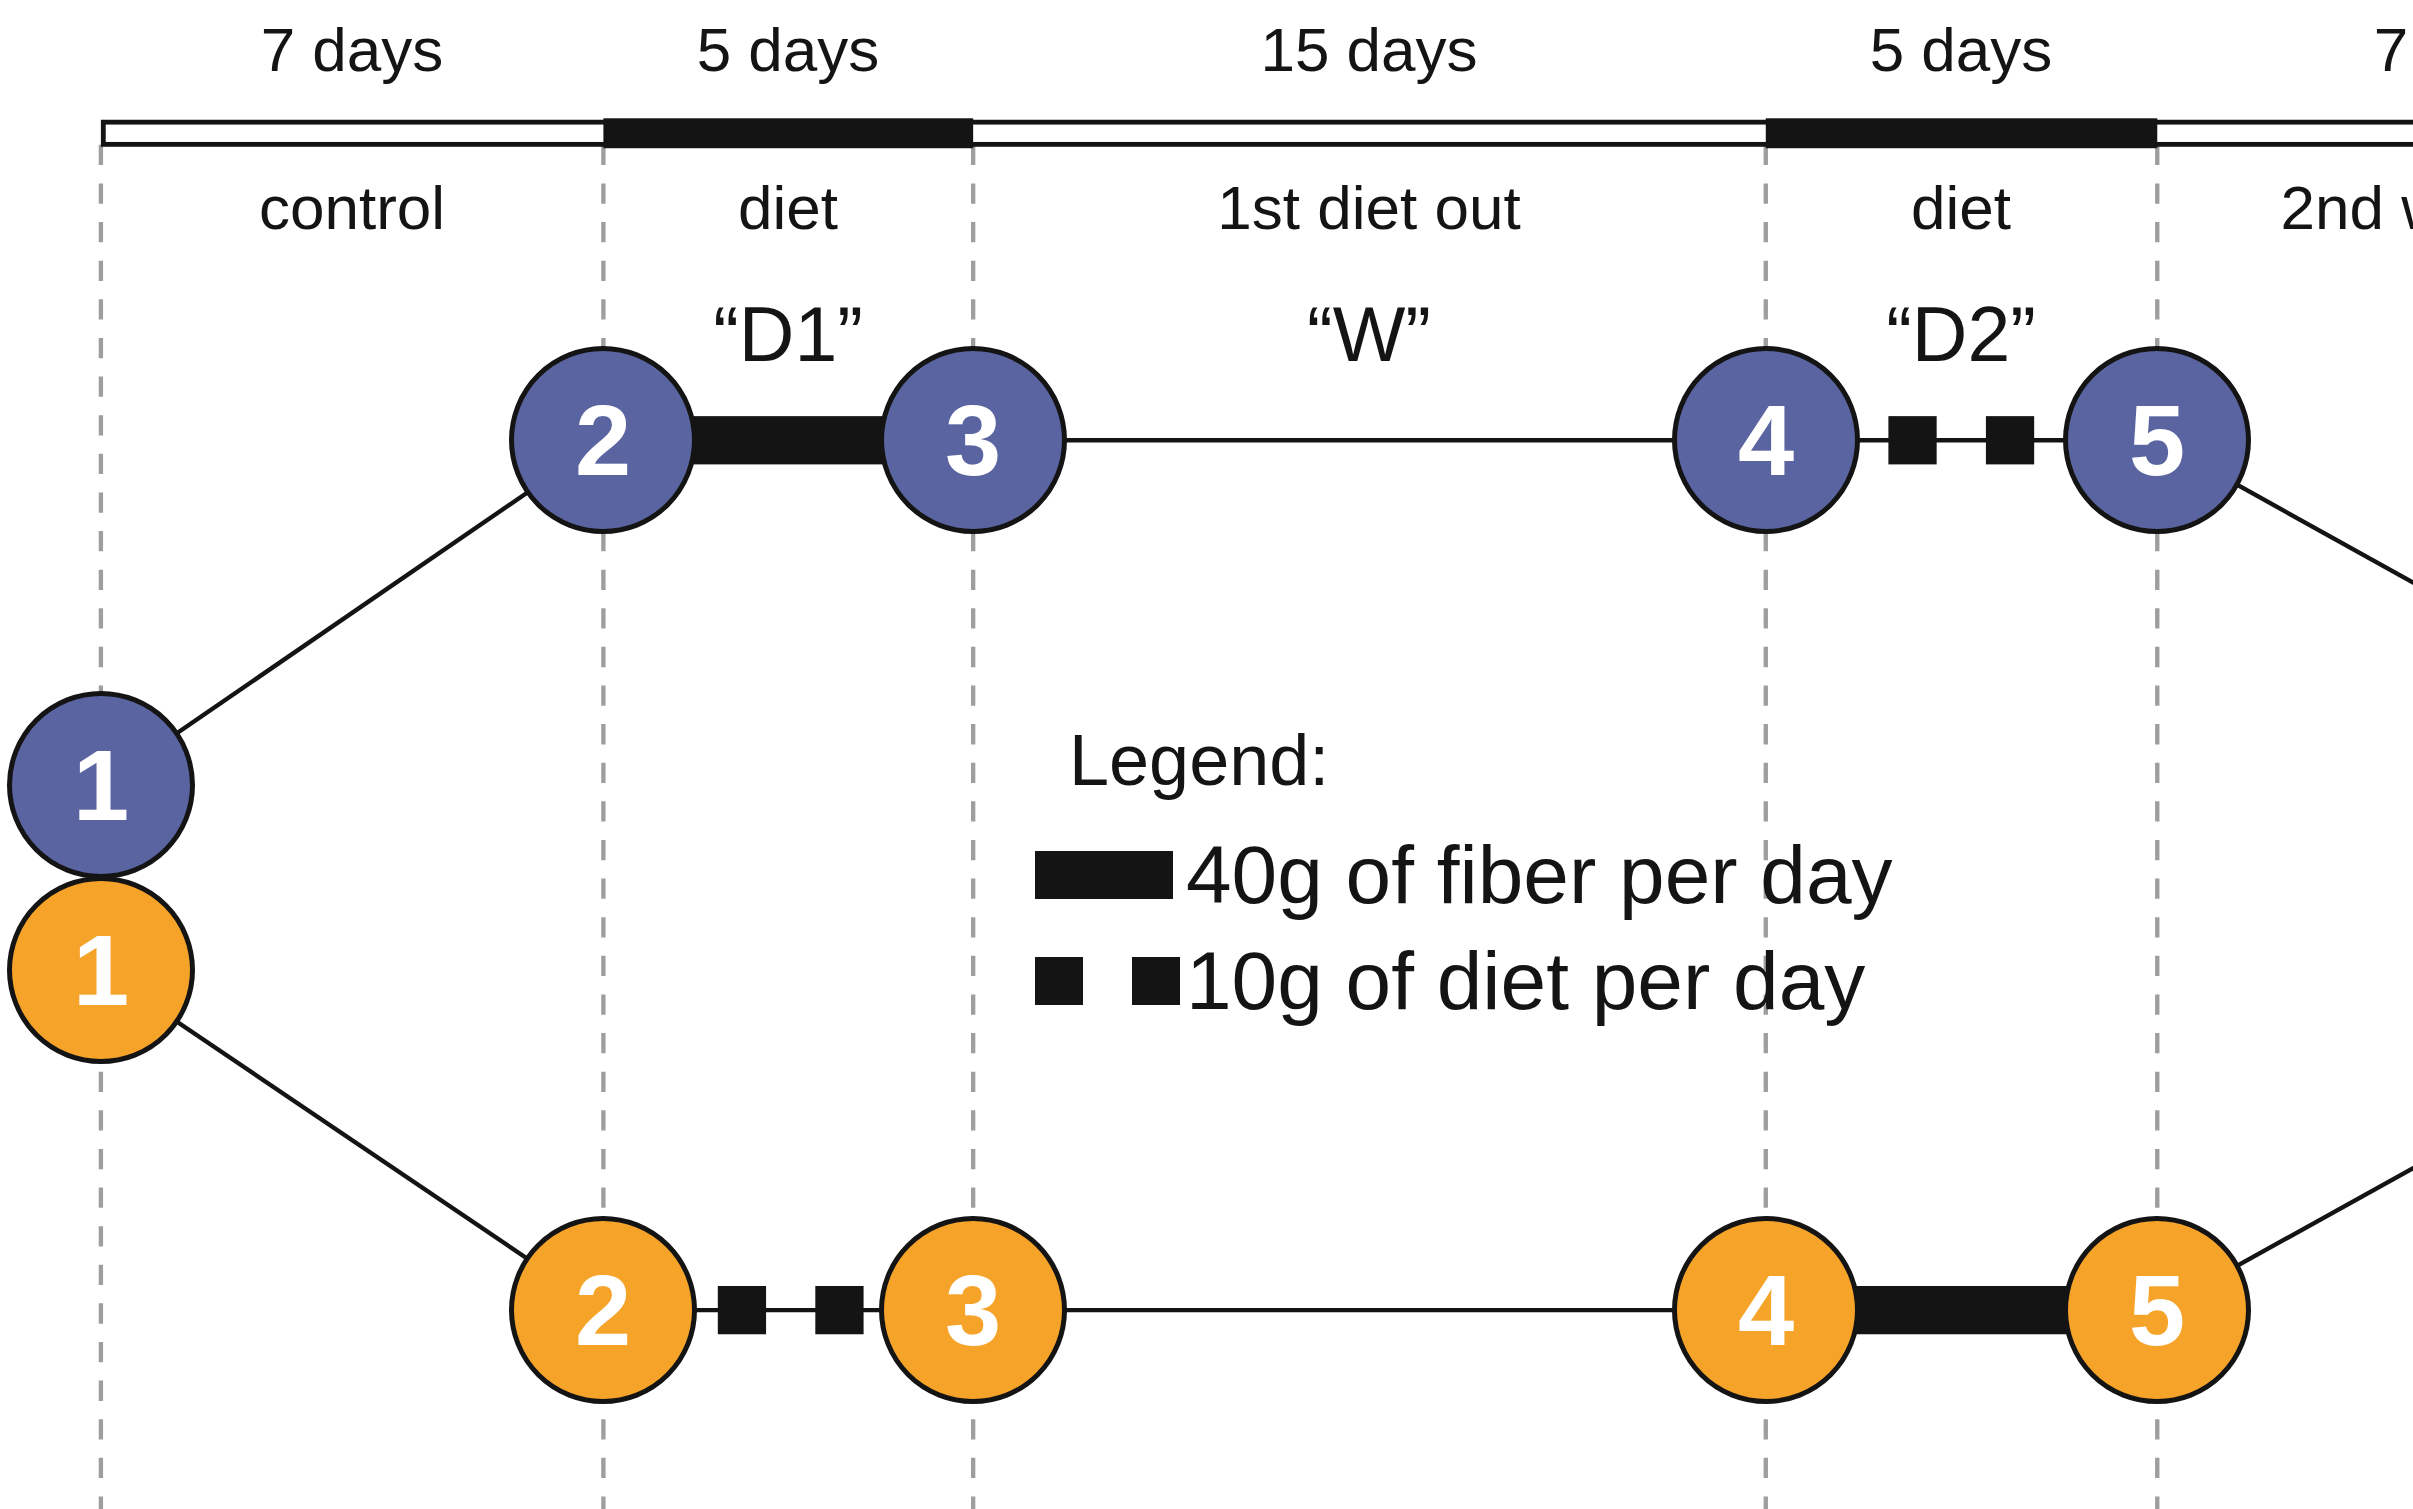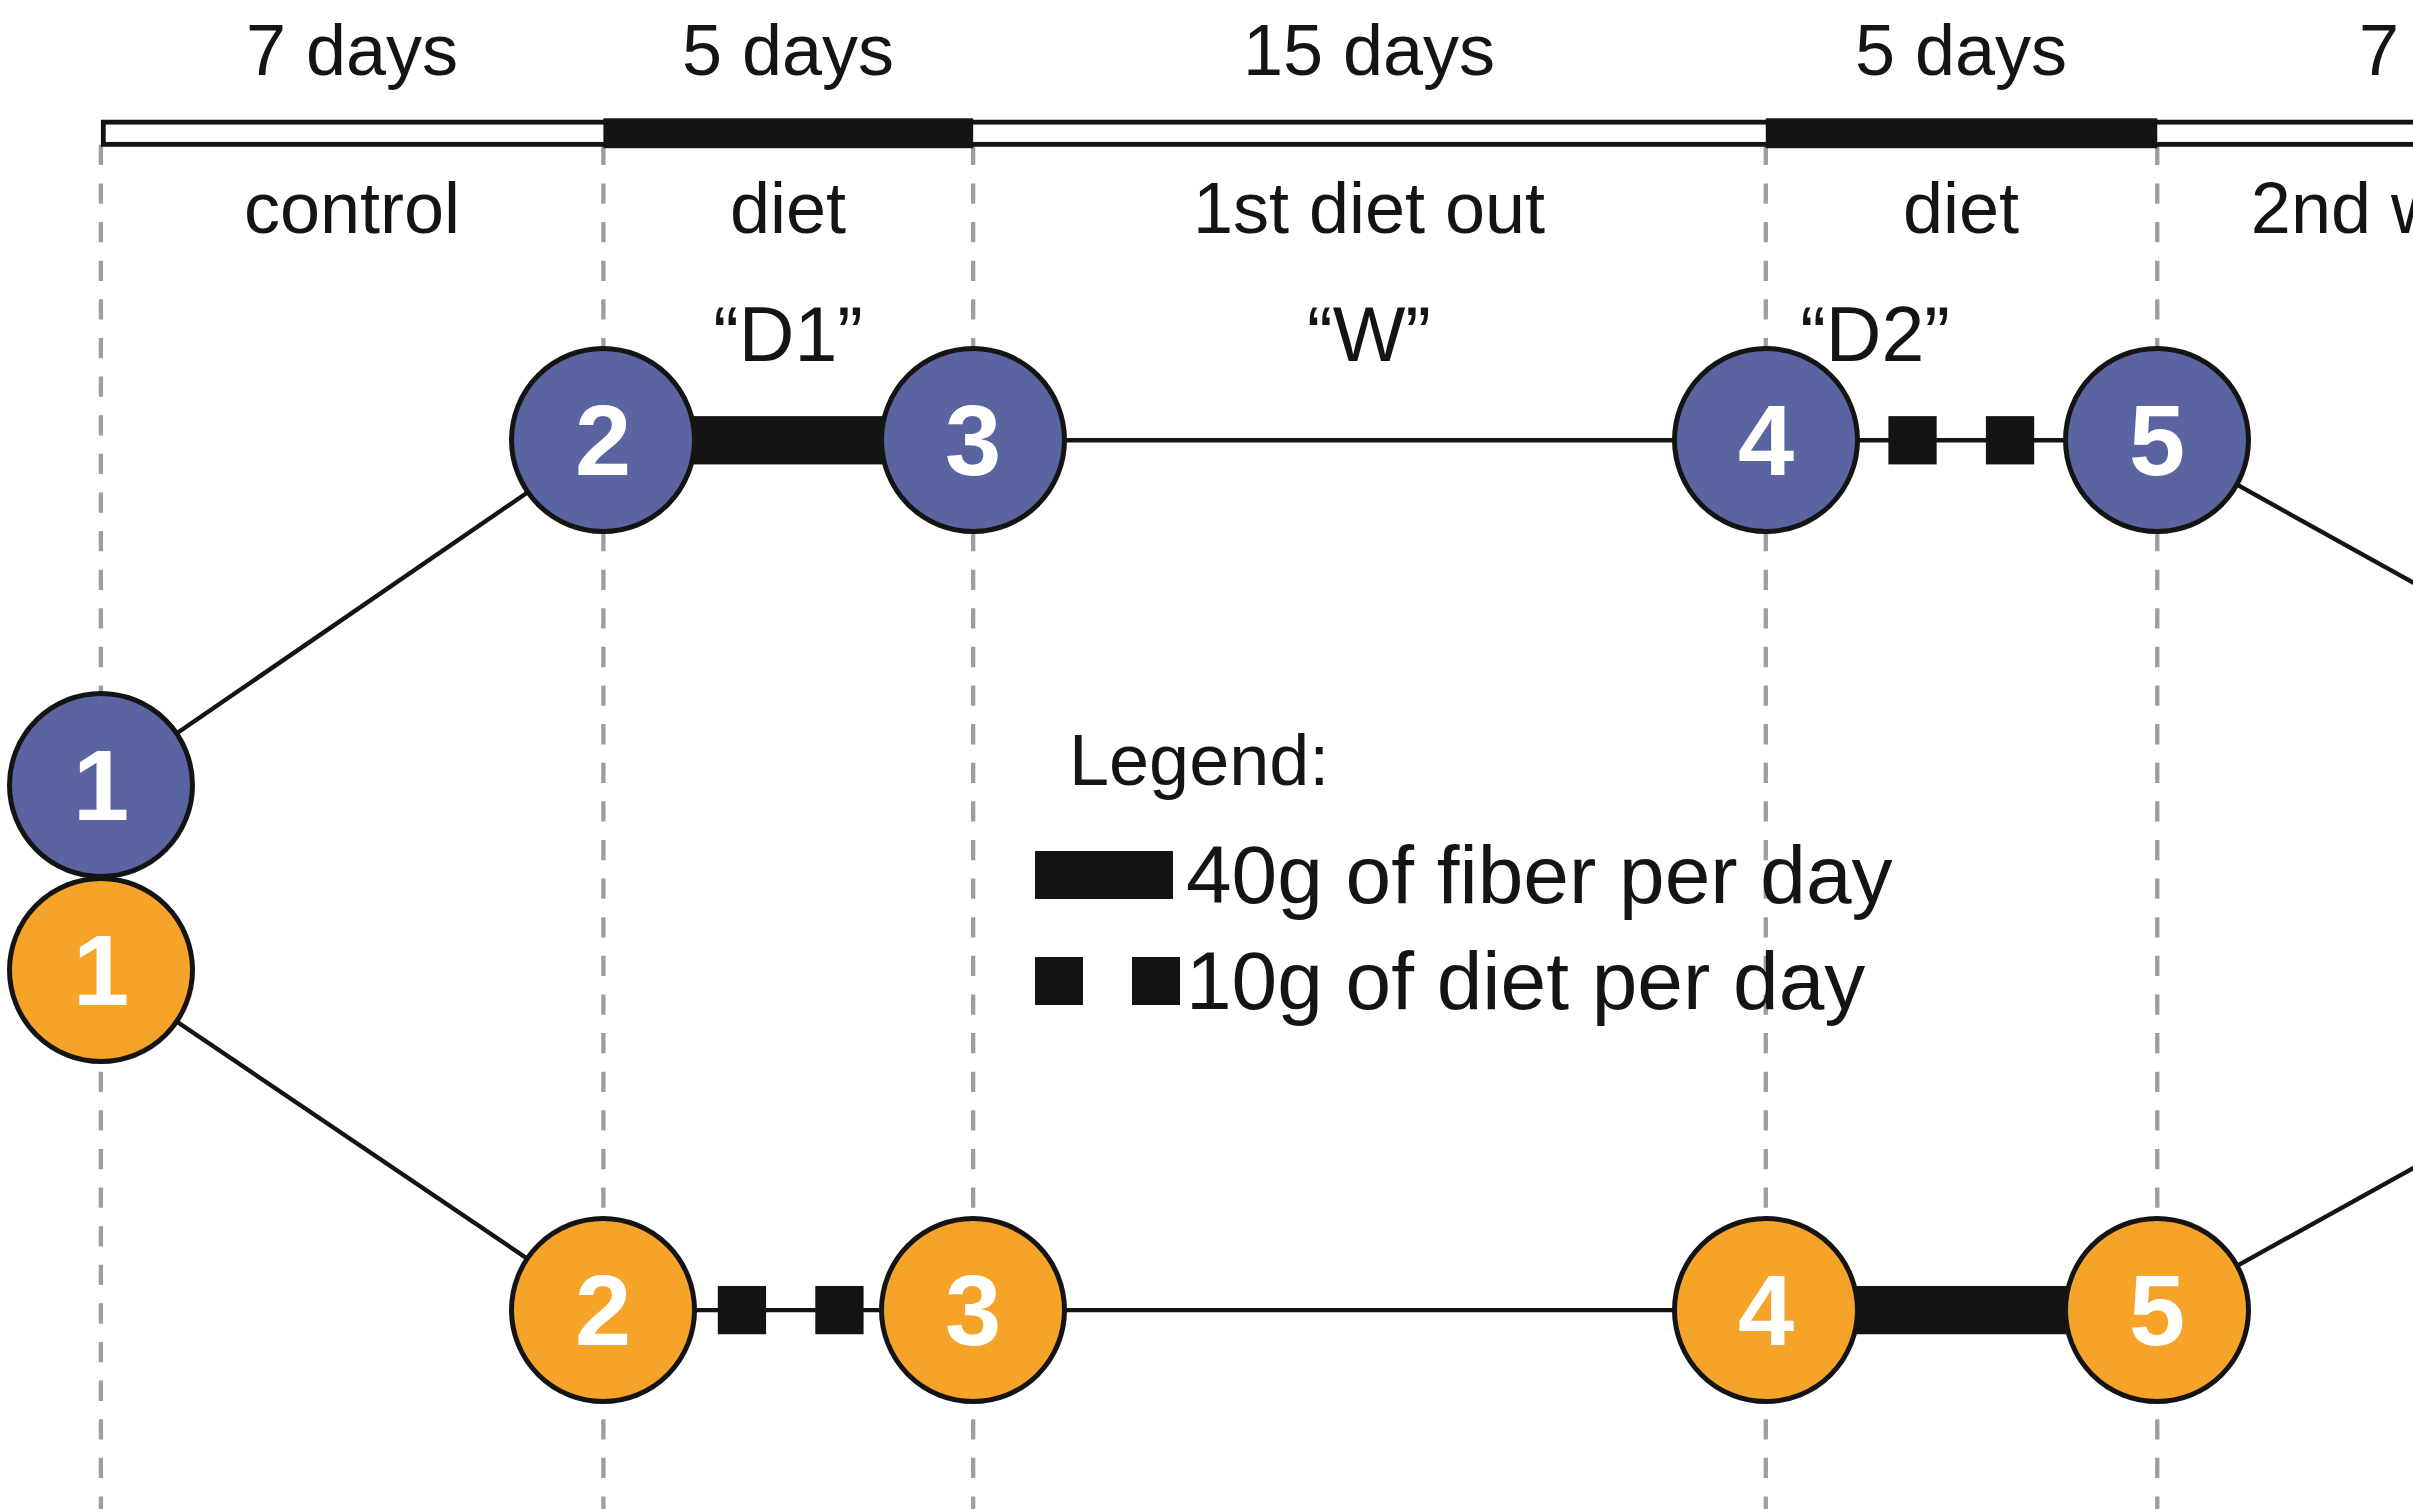--- a/index.html
+++ b/index.html
@@ -9,21 +9,21 @@
     background:#ffffff;
     font-family:"Liberation Sans", sans-serif;
     color:var(--ink,#141414);
     overflow:hidden;
   }
   .layer{position:absolute;left:0;top:0;width:2877px;height:1510px;}
   .lbl{
     position:absolute;
     transform:translateX(-50%);
     white-space:nowrap;
-    font-size:72px;line-height:82px;
+    font-size:62px;line-height:82px;
     color:var(--ink,#141414);
     text-align:center;
   }
   .lbl-duration{top:8.7px;}
   .lbl-name{top:167px;text-align:right;}
   .lbl-sub{top:296px;font-size:77px;line-height:77px;}
   .node{
     position:absolute;
     width:178px;height:178px;
     border:5.8px solid var(--ink,#141414);
@@ -100,21 +100,21 @@
   <div class="lbl lbl-duration" style="left:2465px">7 days</div>
 
   <div class="lbl lbl-name" style="left:352px">control</div>
   <div class="lbl lbl-name" style="left:788px">diet</div>
   <div class="lbl lbl-name" style="left:1369px">1st diet out</div>
   <div class="lbl lbl-name" style="left:1961px">diet</div>
   <div class="lbl lbl-name" style="left:2465px">2nd wash out</div>
 
   <div class="lbl lbl-sub" style="left:788px">“D1”</div>
   <div class="lbl lbl-sub" style="left:1369px">“W”</div>
-  <div class="lbl lbl-sub" style="left:1875px">“D2”</div>
+  <div class="lbl lbl-sub" style="left:1961px">“D2”</div>
 
   <div class="legend-title">Legend:</div>
   <div class="swatch swatch-40"></div>
   <div class="swatch swatch-10a"></div>
   <div class="swatch swatch-10b"></div>
   <div class="legend-label row40">40g of fiber per day</div>
   <div class="legend-label row10">10g of diet per day</div>
 
   <div class="node node-blue" style="left:101px;top:785px">1</div>
   <div class="node node-blue" style="left:603px;top:440px">2</div>

